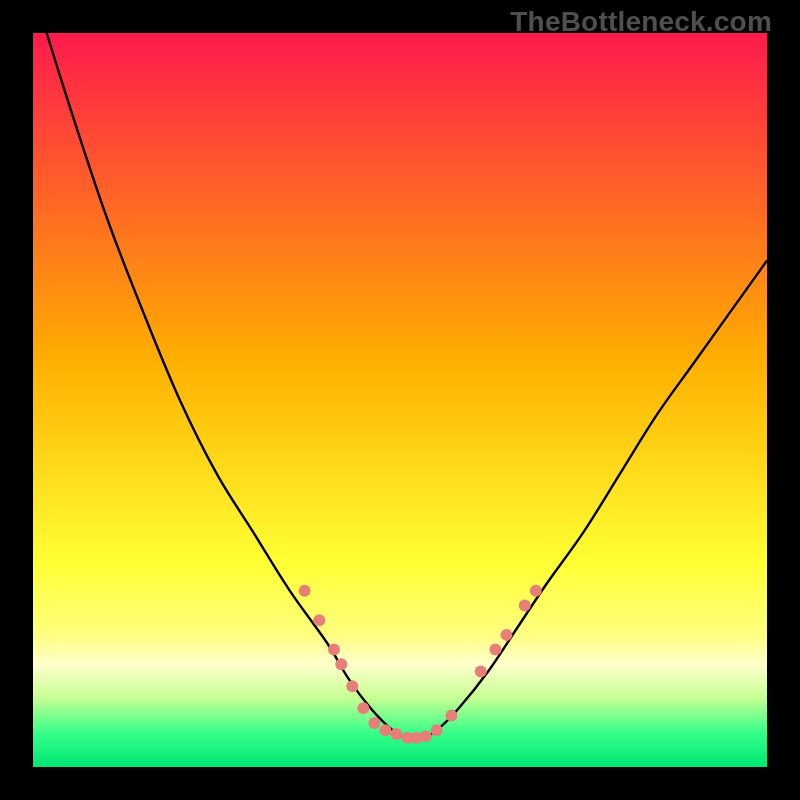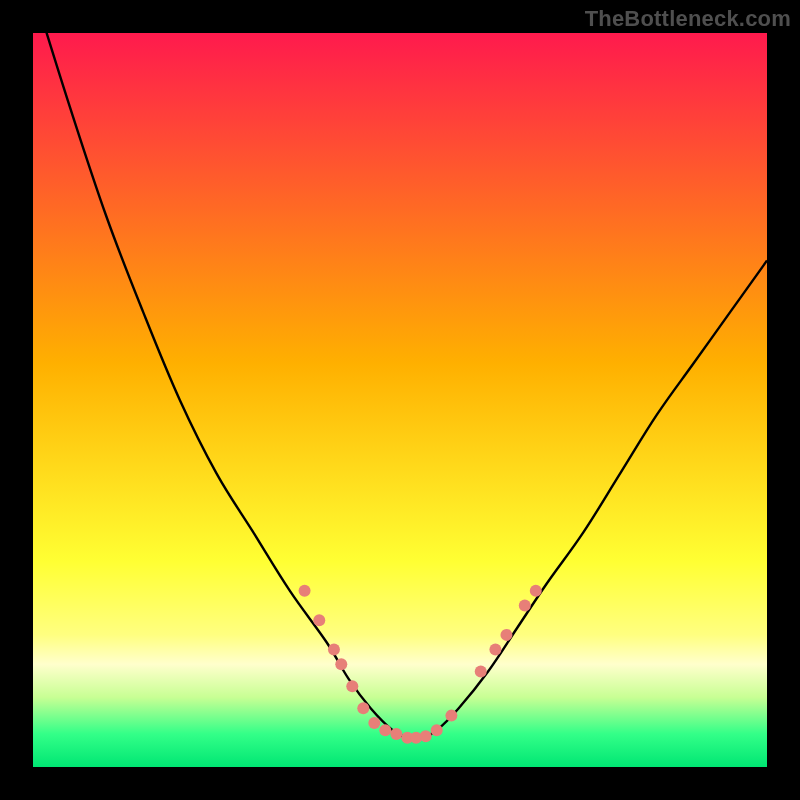--- a/index.html
+++ b/index.html
@@ -15,23 +15,23 @@
     position: absolute;
     top: 0;
     left: 0;
     width: 800px;
     height: 800px;
     background: #000;
   }
   .watermark {
     position: absolute;
     top: 6px;
-    right: 9px;
+    right: 28px;
     color: #4f4f4f;
-    font-size: 22px;
+    font-size: 28px;
     font-weight: 600;
     letter-spacing: 0.2px;
     user-select: none;
   }
   svg {
     position: absolute;
     top: 0;
     left: 0;
   }
 </style>

